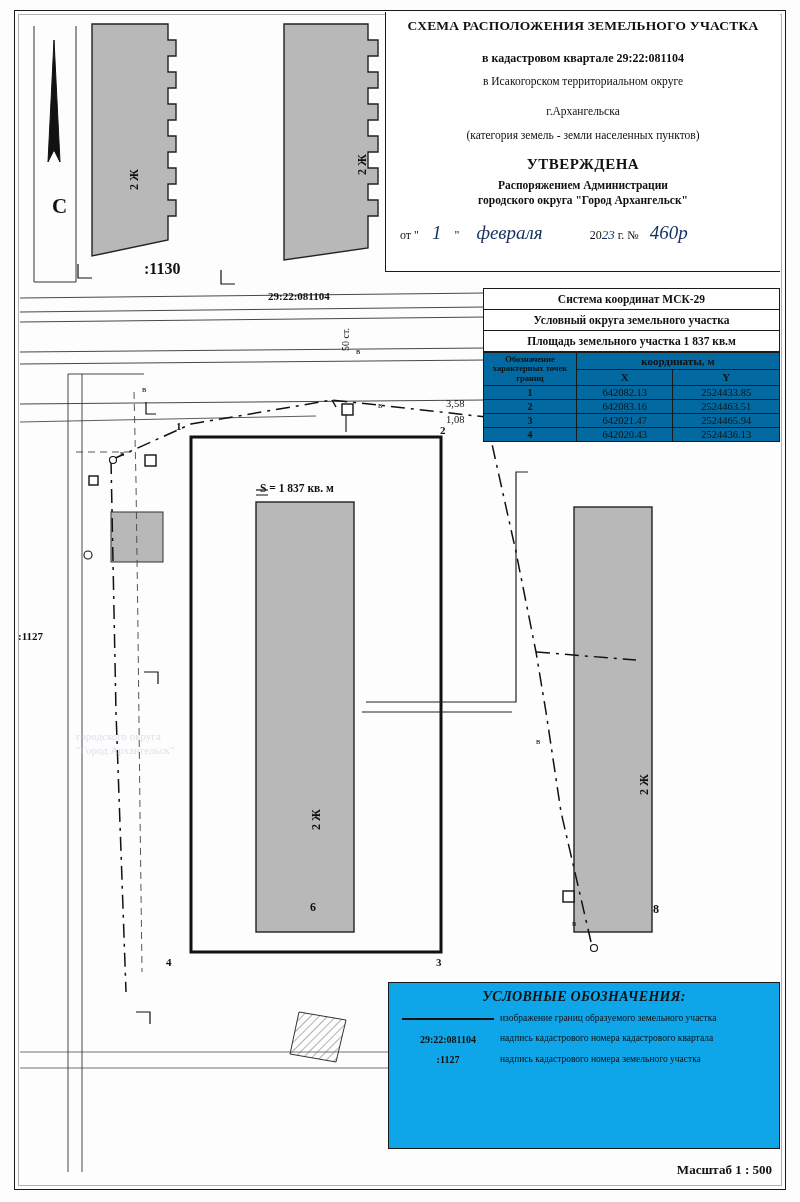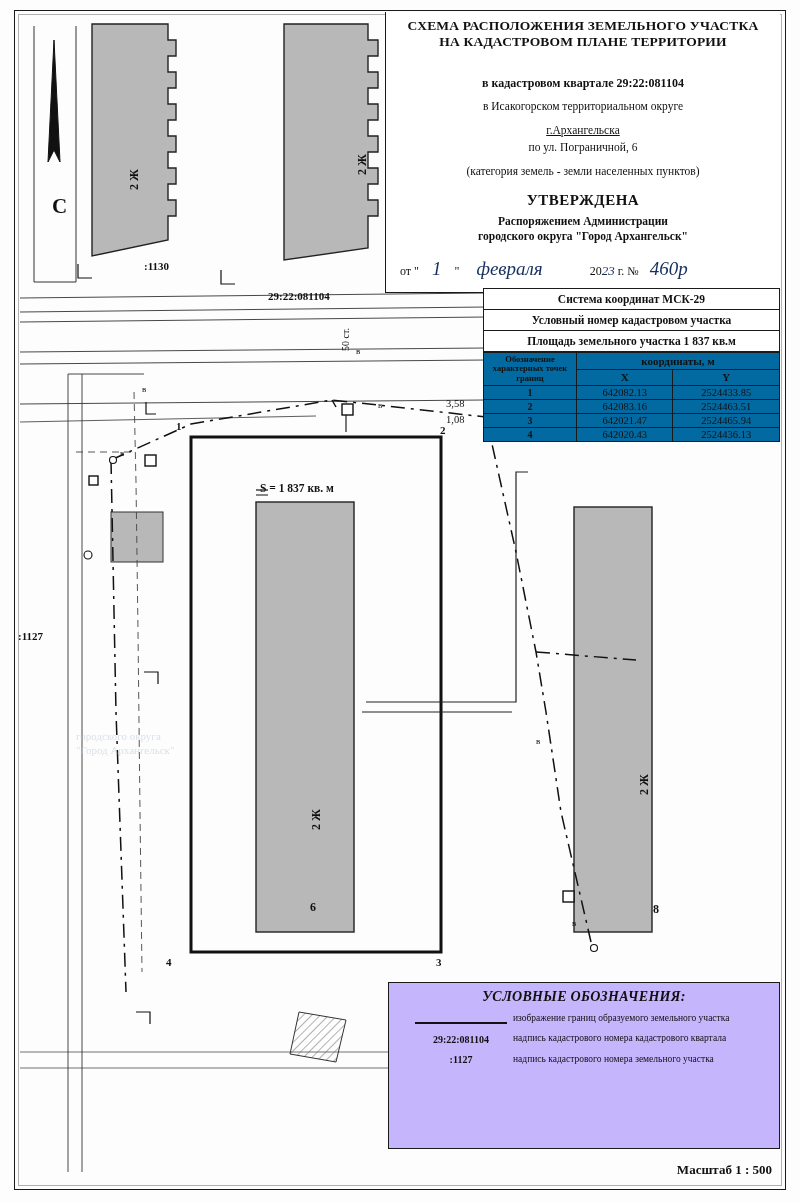--- a/index.html
+++ b/index.html
@@ -33,21 +33,21 @@
     position:absolute;left:385px;top:12px;width:395px;
     text-align:center;
     border-left:1.2px solid #1a1a1a;
     border-bottom:1.2px solid #1a1a1a;
     box-sizing:border-box;
     padding:6px 8px 8px 8px;
     background:#fff;
     min-height:260px;
   }
   .h-title{font-weight:bold;font-size:13.5px;line-height:1.15;letter-spacing:.2px;}
-  .h-sub1{font-weight:bold;font-size:12px;margin-top:27px;}
+  .h-sub1{font-weight:bold;font-size:12px;margin-top:17px;}
   .h-sub2{font-size:11.5px;margin-top:8px;line-height:1.35;}
   .h-approved{font-weight:bold;font-size:15px;margin-top:13px;letter-spacing:.5px;}
   .h-ord{font-weight:bold;font-size:11.5px;margin-top:5px;line-height:1.3;}
   .h-date{
     margin-top:14px;font-size:12px;text-align:left;padding-left:6px;
     position:relative;height:26px;
   }
   .hw{
     font-family:"Liberation Serif", serif;
     font-style:italic;
@@ -73,28 +73,28 @@
     border:1px solid #1a1a1a;text-align:center;padding:1px 2px;
   }
   .coord-table .hdr-left{font-weight:bold;font-size:8.5px;line-height:1.1;width:88px;padding:2px 2px;}
   .coord-table .hdr-xy{font-weight:bold;font-size:11px;}
   .coord-table .num{font-weight:bold;font-size:10px;}
   .coord-table .val{font-size:10.5px;}
 
   
   .legend{
     position:absolute;left:388px;top:982px;width:392px;height:167px;
-    border:1.2px solid #1a1a1a;background:#c4b5fd;box-sizing:border-box;
-    padding:6px 20px;
+    border:1.2px solid #1a1a1a;background:#0ea5e9;box-sizing:border-box;
+    padding:6px 7px;
   }
   .legend-title{
     text-align:center;font-weight:bold;font-style:italic;font-size:14px;
     letter-spacing:.3px;margin-bottom:8px;
   }
-  .legend-row{display:flex;align-items:flex-end;margin-bottom:9px;}
+  .legend-row{display:flex;align-items:center;margin-bottom:9px;}
   .legend-key{width:104px;flex:0 0 104px;text-align:center;font-size:10px;font-weight:bold;}
   .legend-txt{font-size:9.5px;line-height:1.2;}
   .k-solid{display:block;height:0;border-top:2.6px solid #111;margin:0 6px;}
   .k-dashed{display:block;height:0;border-top:1.6px dashed #111;margin:0 6px;}
 
   .scale{
     position:absolute;right:28px;bottom:24px;font-size:13px;font-weight:bold;
   }
 
   
@@ -225,21 +225,21 @@
     <div class="north-c">С</div>
 
     <div class="lbl lbl-b" style="left:108px;top:160px;font-size:12px;transform:rotate(-90deg);">2 Ж</div>
     <div class="lbl lbl-b" style="left:336px;top:145px;font-size:12px;transform:rotate(-90deg);">2 Ж</div>
     <div class="lbl lbl-b" style="left:290px;top:800px;font-size:12px;transform:rotate(-90deg);">2 Ж</div>
     <div class="lbl lbl-b" style="left:618px;top:765px;font-size:12px;transform:rotate(-90deg);">2 Ж</div>
 
     <div class="lbl lbl-b" style="left:294px;top:888px;font-size:12px;">6</div>
     <div class="lbl lbl-b" style="left:637px;top:890px;font-size:12px;">8</div>
 
-    <div class="lbl lbl-b" style="left:128px;top:248px;font-size:11px;">:1130</div>
+    <div class="lbl lbl-b" style="left:128px;top:248px;font-size:16px;">:1130</div>
     <div class="lbl lbl-b" style="left:2px;top:618px;font-size:11px;">:1127</div>
     <div class="lbl lbl-b" style="left:252px;top:278px;font-size:11px;">29:22:081104</div>
 
     <div class="lbl" style="left:244px;top:470px;font-size:11.5px;font-weight:bold;">S = 1 837 кв. м</div>
 
     <div class="lbl lbl-b" style="left:160px;top:408px;font-size:11px;">1</div>
     <div class="lbl lbl-b" style="left:424px;top:412px;font-size:11px;">2</div>
     <div class="lbl lbl-b" style="left:420px;top:944px;font-size:11px;">3</div>
     <div class="lbl lbl-b" style="left:150px;top:944px;font-size:11px;">4</div>
 
@@ -256,44 +256,42 @@
 
     <div class="wm" style="left:60px;top:718px;">городского округа</div>
     <div class="wm" style="left:60px;top:732px;">"Город Архангельск"</div>
   </div>
 
   <div class="frame"></div>
   <div class="frame-inner"></div>
 
   <div class="header">
     <div class="h-title">СХЕМА РАСПОЛОЖЕНИЯ ЗЕМЕЛЬНОГО УЧАСТКА</div>
-    <div class="h-title">НА КАДАСТРОВОМ ПЛАНЕ ТЕРРИТОРИИ</div>
     <div class="h-sub1">в кадастровом квартале 29:22:081104</div>
     <div class="h-sub2">в Исакогорском территориальном округе</div>
-    <div class="h-sub2" style="margin-top:8px;text-decoration:underline;">г.Архангельска</div>
-    <div class="h-sub2" style="margin-top:2px;">по ул. Пограничной, 6</div>
+    <div class="h-sub2" style="margin-top:15px;">г.Архангельска</div>
     <div class="h-sub2" style="margin-top:8px;">(категория земель - земли населенных пунктов)</div>
     <div class="h-approved">УТВЕРЖДЕНА</div>
     <div class="h-ord">Распоряжением Администрации</div>
     <div class="h-ord" style="margin-top:0;">городского округа "Город Архангельск"</div>
 
     <div class="h-date">
       <span>от "</span>
       <span class="hw" style="padding:0 10px;">1</span>
       <span>"</span>
       <span class="hw" style="padding:0 14px;">февраля</span>
       <span style="margin-left:30px;">20</span><span class="hw hw-sm">23</span>
       <span>г. №</span>
       <span class="hw" style="padding-left:8px;">460р</span>
     </div>
   </div>
 
   <div class="tbl-wrap">
     <div class="tb">Система координат МСК-29</div>
-    <div class="tb">Условный номер кадастровом участка</div>
+    <div class="tb">Условный округа земельного участка</div>
     <div class="tb last">Площадь земельного участка 1 837 кв.м</div>
 
     <table class="coord-table">
       <tbody>
           <tr>
         <td class="hdr-left" rowspan="2">Обозначение характерных точек границ</td>
         <td class="hdr-xy" colspan="2">координаты, м</td>
       </tr>
       <tr>
         <td class="hdr-xy">X</td>

